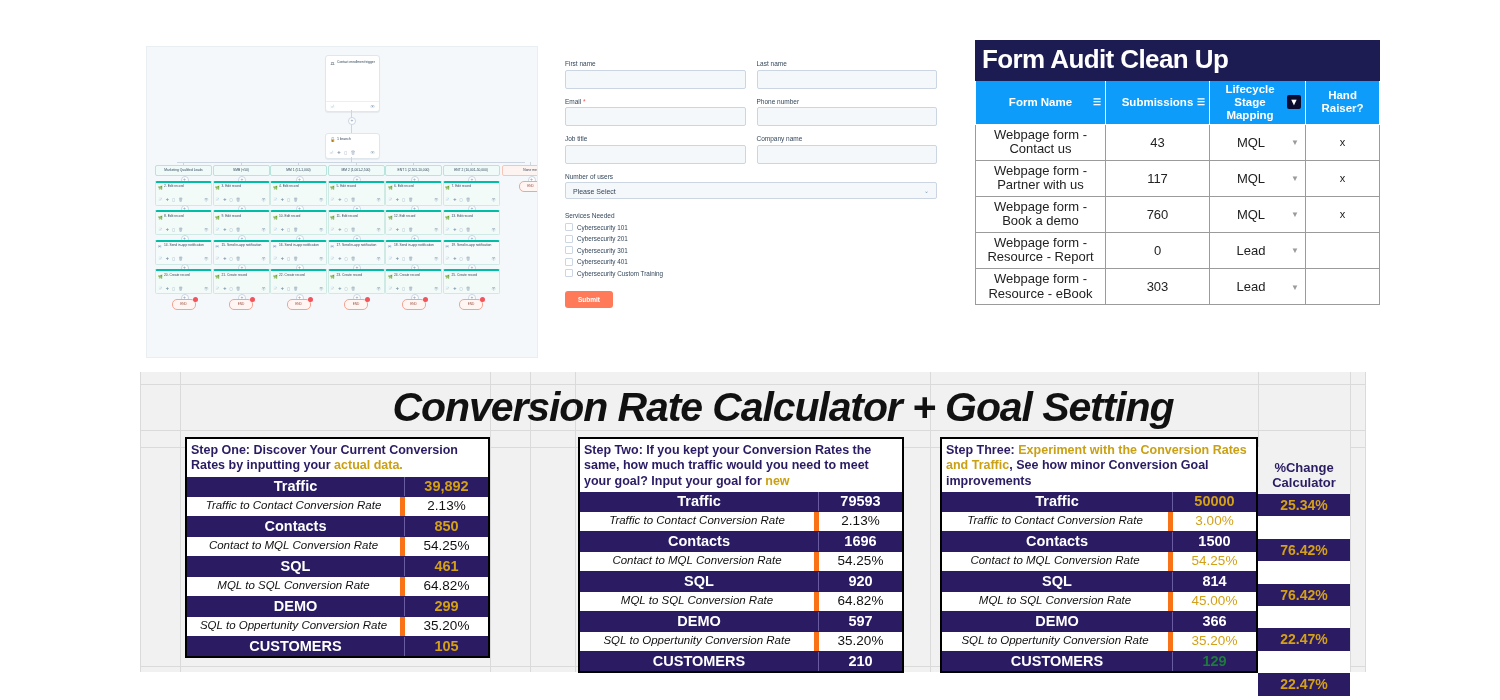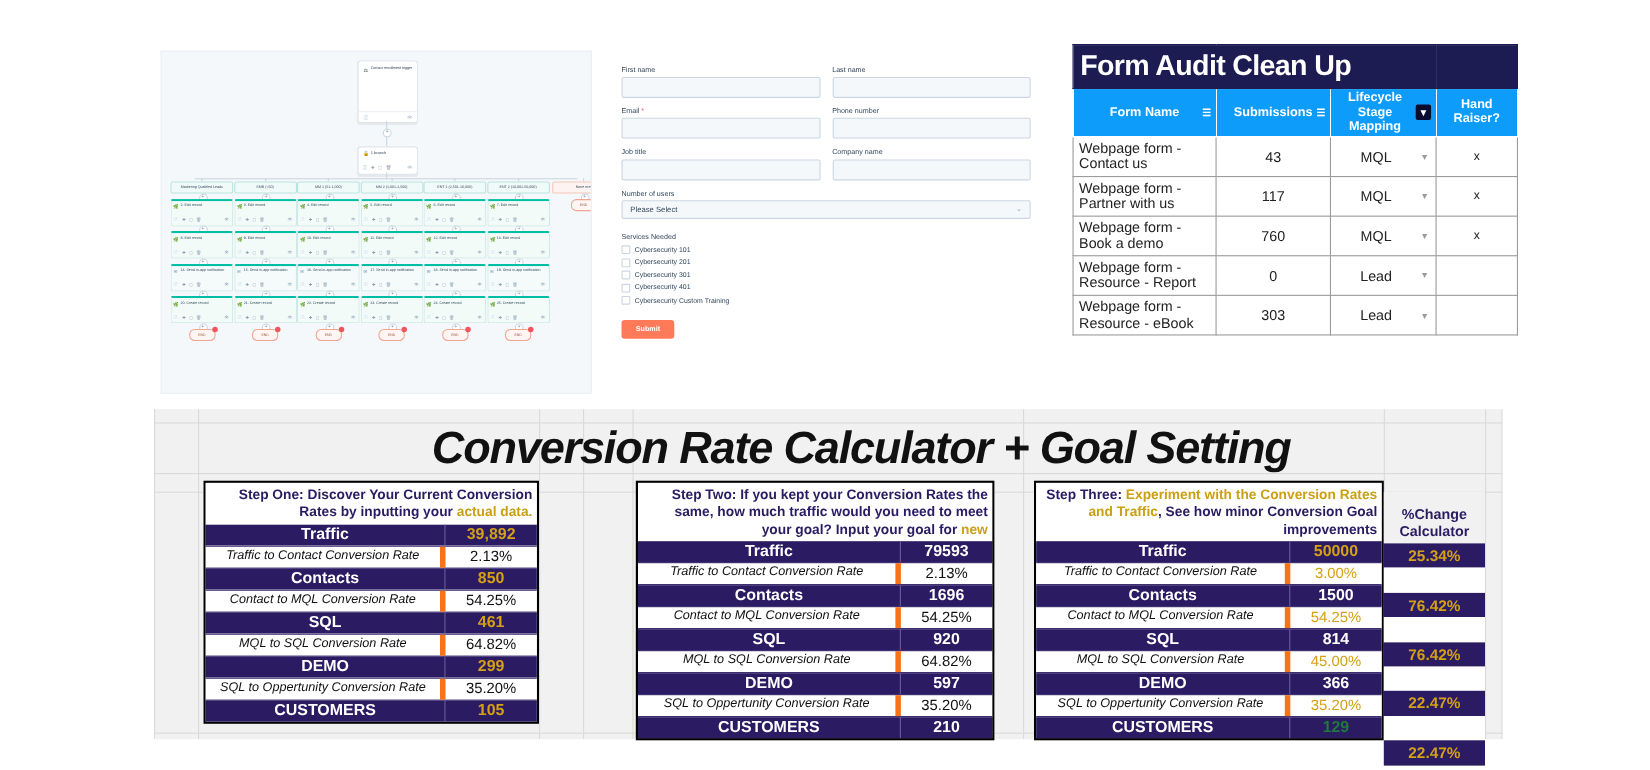--- a/index.html
+++ b/index.html
@@ -121,21 +121,21 @@
     position:absolute;right:4px;top:50%;margin-top:-5px;color:#ffffff;font-size:9px;
   }
   .filt-on{
     position:absolute;right:4px;top:50%;margin-top:-7px;width:14px;height:14px;
     background:#0b0b2e;border-radius:2px;color:#fff;font-size:9px;line-height:14px;text-align:center;
   }
   .au-body td{
     border:1px solid #9b9b9b;font-size:13px;color:#222;padding:3px 5px;
     font-family:"Liberation Sans",sans-serif;height:30px;box-sizing:border-box;
   }
-  .au-body td.name{text-align:left;line-height:1.12;}
+  .au-body td.name{text-align:center;line-height:1.12;}
   .au-body td.num{text-align:center;}
   .au-body td.stage{text-align:center;position:relative;padding-right:18px;}
   .au-body td.stage .dd{position:absolute;right:6px;top:50%;margin-top:-4px;color:#9b9b9b;font-size:8px;}
   .au-body td.hand{text-align:center;font-size:11px;}
 
   
   #sheet{
     position:absolute;left:140px;top:372px;width:1226px;height:300px;
     background:#f1f1f1;overflow:hidden;
   }
@@ -143,21 +143,21 @@
   .sh-hline{position:absolute;left:0;right:0;height:1px;background:#dadada;}
 
   #bigtitle{
     position:absolute;left:140px;top:385px;width:1226px;height:45px;
     text-align:center;font-size:41px;font-weight:bold;font-style:italic;
     color:#111;letter-spacing:-1.1px;line-height:45px;margin-left:30px;
   }
 
   .step{position:absolute;border:2px solid #000;box-sizing:border-box;background:#fff;}
   .step-hd{
-    background:#fff;color:#2a1b63;font-weight:bold;text-align:right;
+    background:#fff;color:#2a1b63;font-weight:bold;text-align:left;
     font-size:12.5px;line-height:1.22;padding:4px 4px 3px;
   }
   .step-hd .gold{color:#caa014;}
   .srow{display:flex;}
   .srow .lab{flex:1;box-sizing:border-box;}
   .srow .val{width:83px;box-sizing:border-box;text-align:center;}
   .srow.dark{background:#2a1b63;}
   .srow.dark .lab{
     color:#fff;font-weight:bold;font-size:14.5px;text-align:center;padding:1px 0 2px;
     border-right:1px solid #6a5ca0;

